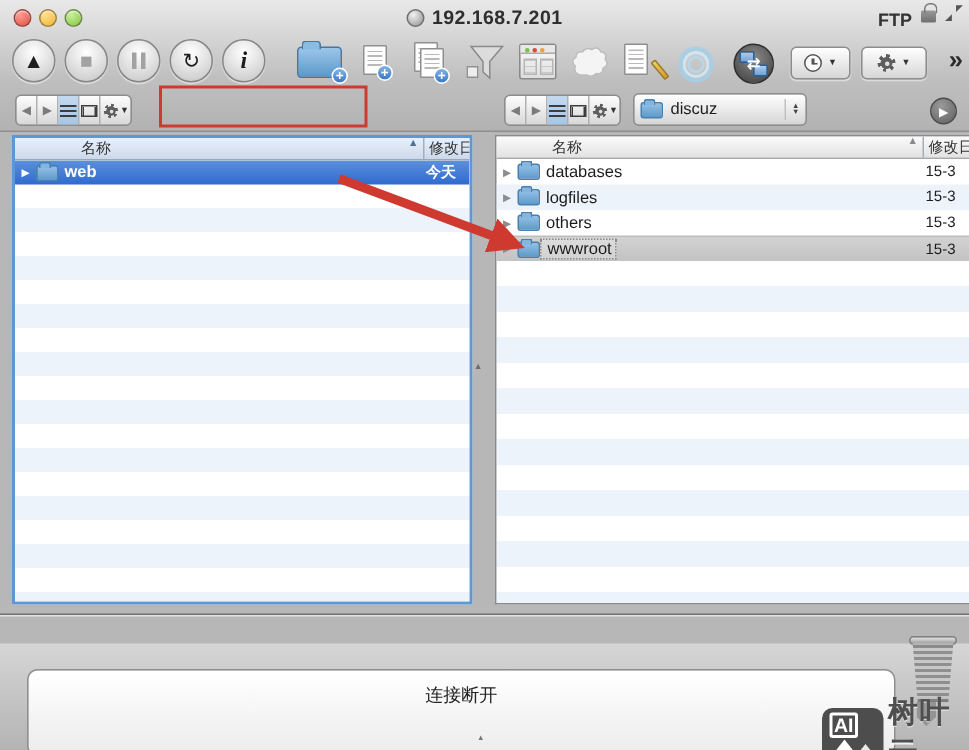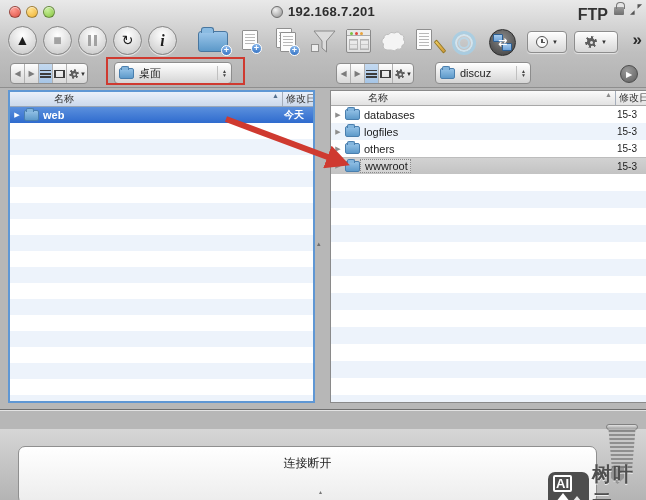--- a/index.html
+++ b/index.html
@@ -8,21 +8,21 @@
   .abs { position:absolute; }
 
   
   .chrome { left:0; top:0; width:646px; height:88px; background:linear-gradient(#e9e9e9,#bfbfbf 60%,#b2b2b2); border-bottom:1px solid #8e8e8e; }
   .tlight { width:12px; height:12px; border-radius:50%; top:6px; border:1px solid rgba(0,0,0,.35); box-shadow:inset 0 1px 1px rgba(255,255,255,.6); }
   .tl-red{ left:9px;  background:radial-gradient(circle at 35% 30%,#ff9a90,#dd4f43); }
   .tl-yel{ left:26px; background:radial-gradient(circle at 35% 30%,#ffe08a,#efb231); }
   .tl-grn{ left:43px; background:radial-gradient(circle at 35% 30%,#c8f09a,#85c33d); }
   .wtitle { top:4px; left:0; width:646px; text-align:center; font-size:13px; font-weight:bold; color:#2e2e2e; letter-spacing:.3px; }
   .globe { display:inline-block; width:12px; height:12px; border-radius:50%; background:radial-gradient(circle at 35% 30%,#f2f2f2,#8f8f8f); border:1px solid #6e6e6e; vertical-align:-2px; margin-right:5px; }
-  .proto { top:6px; right:38px; font-size:16px; font-weight:bold; color:#333; }
+  .proto { top:6px; right:38px; font-size:12px; font-weight:bold; color:#333; }
   .lock { top:7px; right:22px; width:10px; height:8px; background:linear-gradient(#9a9a9a,#6f6f6f); border-radius:1px; }
   .lock::before { content:""; position:absolute; left:1.5px; top:-5px; width:7px; height:6px; border:1.5px solid #777; border-bottom:none; border-radius:4px 4px 0 0; }
   .fsbtn { top:3px; right:4px; width:12px; height:12px; font-size:6px; color:#555; line-height:6px; }
   .fsbtn span{ position:absolute; }
   .fs-tl{ right:0; top:0; } .fs-br{ left:0; bottom:0; }
 
   
   .circbtn { top:26px; width:29px; height:29px; border-radius:50%; border:1px solid #868686; background:radial-gradient(circle at 50% 30%,#ffffff,#d2d2d2 75%,#bdbdbd); text-align:center; line-height:27px; font-size:14px; color:#1d1d1d; box-shadow:0 1px 1px rgba(255,255,255,.7); }
   .circbtn.dis { color:#a2a2a2; }
   .pausebars { display:inline-block; width:9px; height:11px; border-left:3px solid #a2a2a2; border-right:3px solid #a2a2a2; vertical-align:-1px; }
@@ -214,44 +214,36 @@
         <span class="listicon"></span>
       </span>
     <span class="seg">
         <span class="colicon"></span>
       </span>
     <span class="seg" style="width:20px">
         <span class="gearicon"></span>
         <span class="smallcaret">▼</span>
       </span>
   </div>
-  <div class="abs pathdd" style="left:114px; width:118px">
-    <span class="minifolder"></span>
-    <span class="label">桌面</span>
-    <span class="stepper">
-        <span>▲</span>
-        <span>▼</span>
-      </span>
-  </div>
 
   <div class="abs segctl" style="left:336px">
     <span class="seg">◀</span>
     <span class="seg">▶</span>
     <span class="seg on">
         <span class="listicon"></span>
       </span>
     <span class="seg">
         <span class="colicon"></span>
       </span>
     <span class="seg" style="width:20px">
         <span class="gearicon"></span>
         <span class="smallcaret">▼</span>
       </span>
   </div>
-  <div class="abs pathdd" style="left:435px; width:96px">
+  <div class="abs pathdd" style="left:422px; width:116px">
     <span class="minifolder"></span>
     <span class="label">discuz</span>
     <span class="stepper">
         <span>▲</span>
         <span>▼</span>
       </span>
   </div>
   <div class="abs playbtn">▶</div>
 </div>
 

